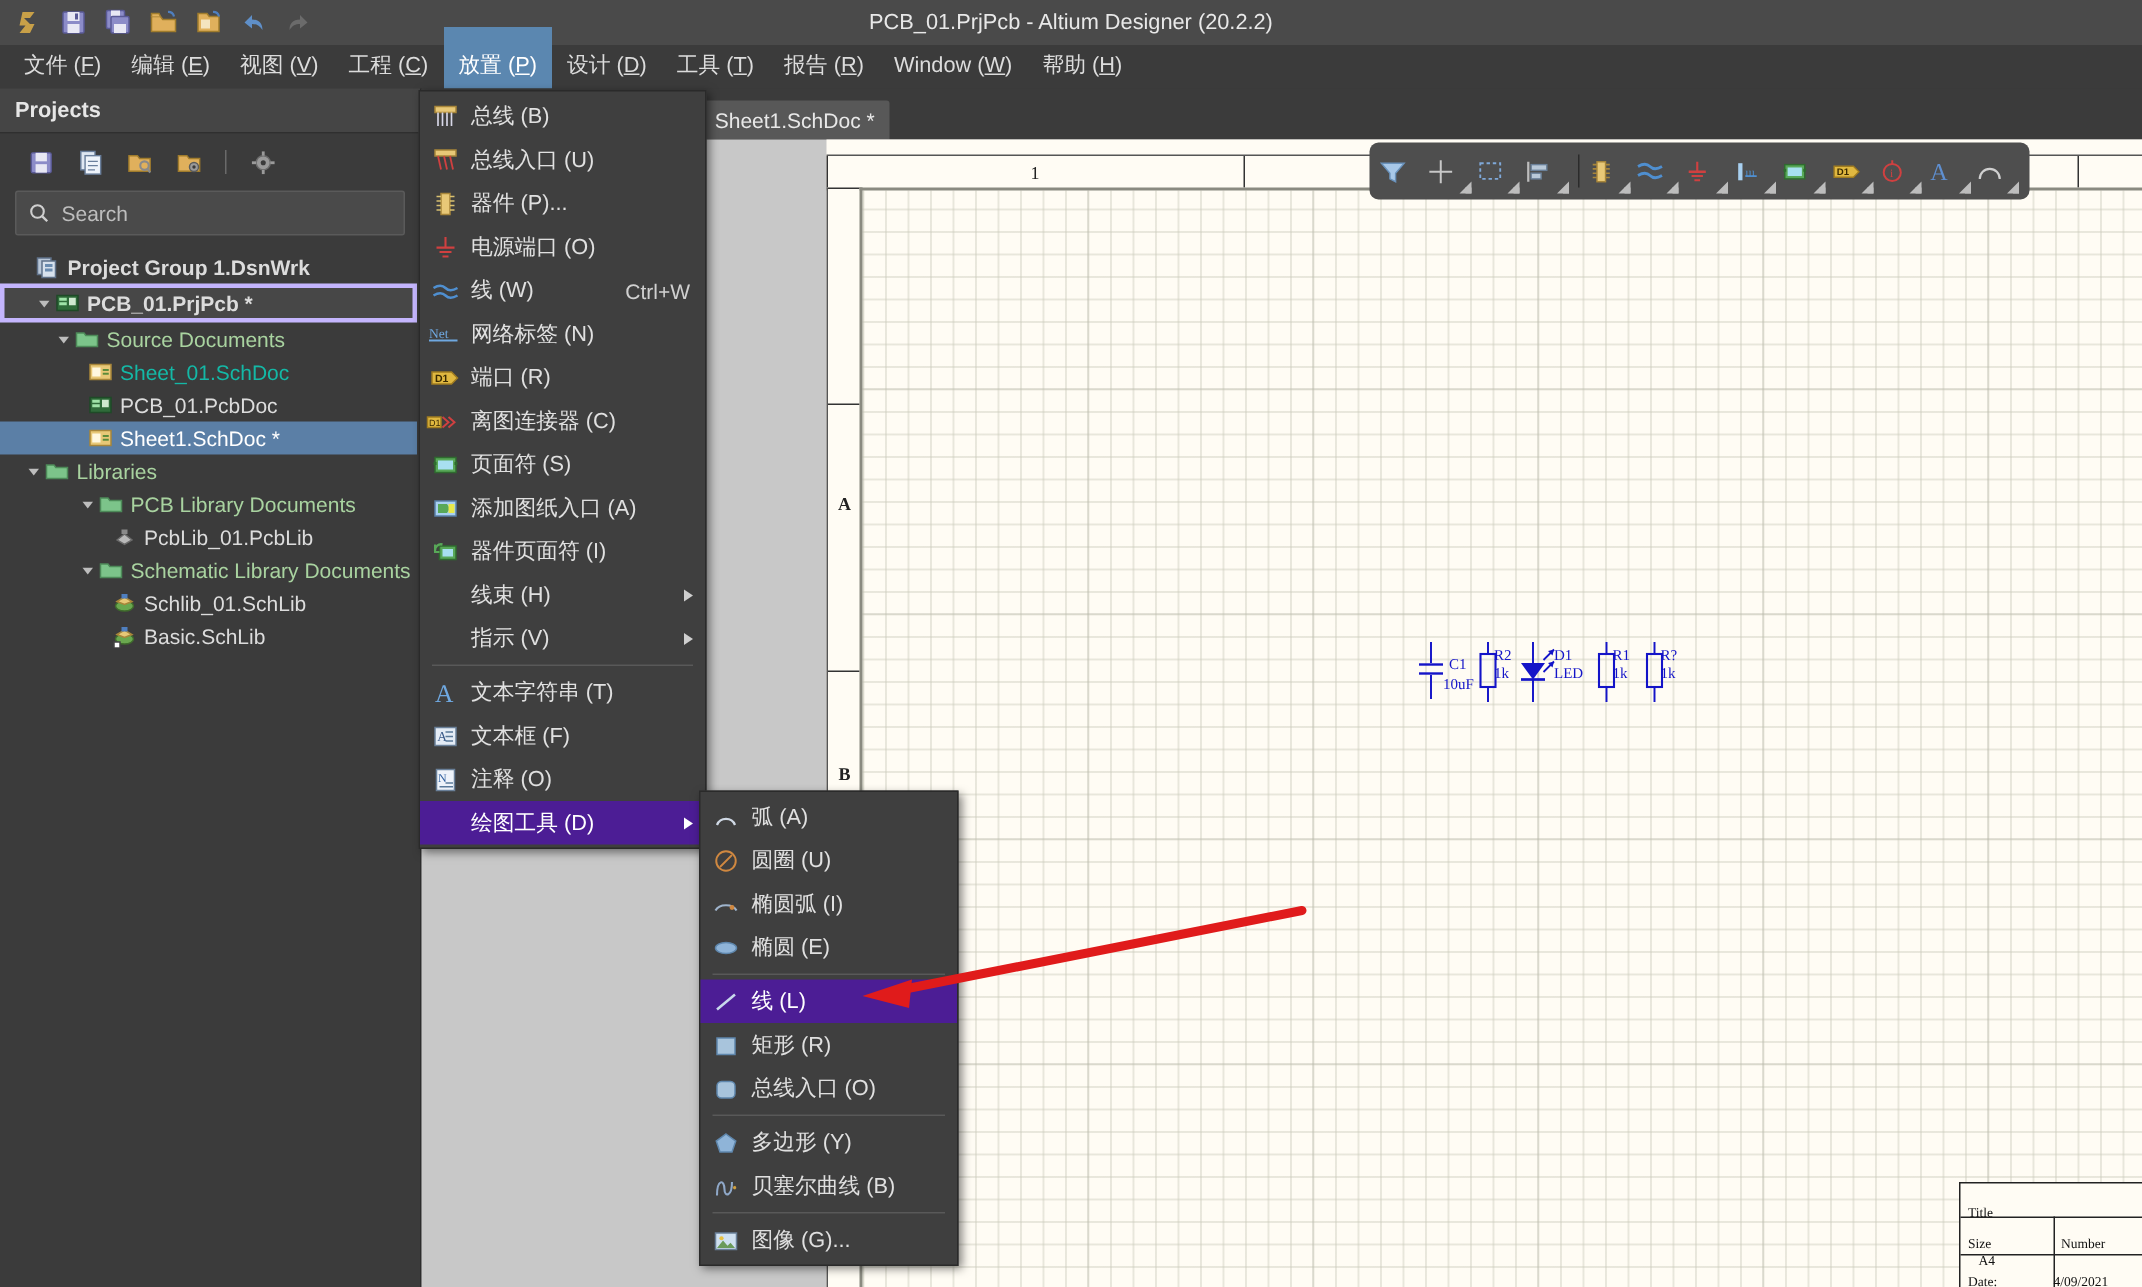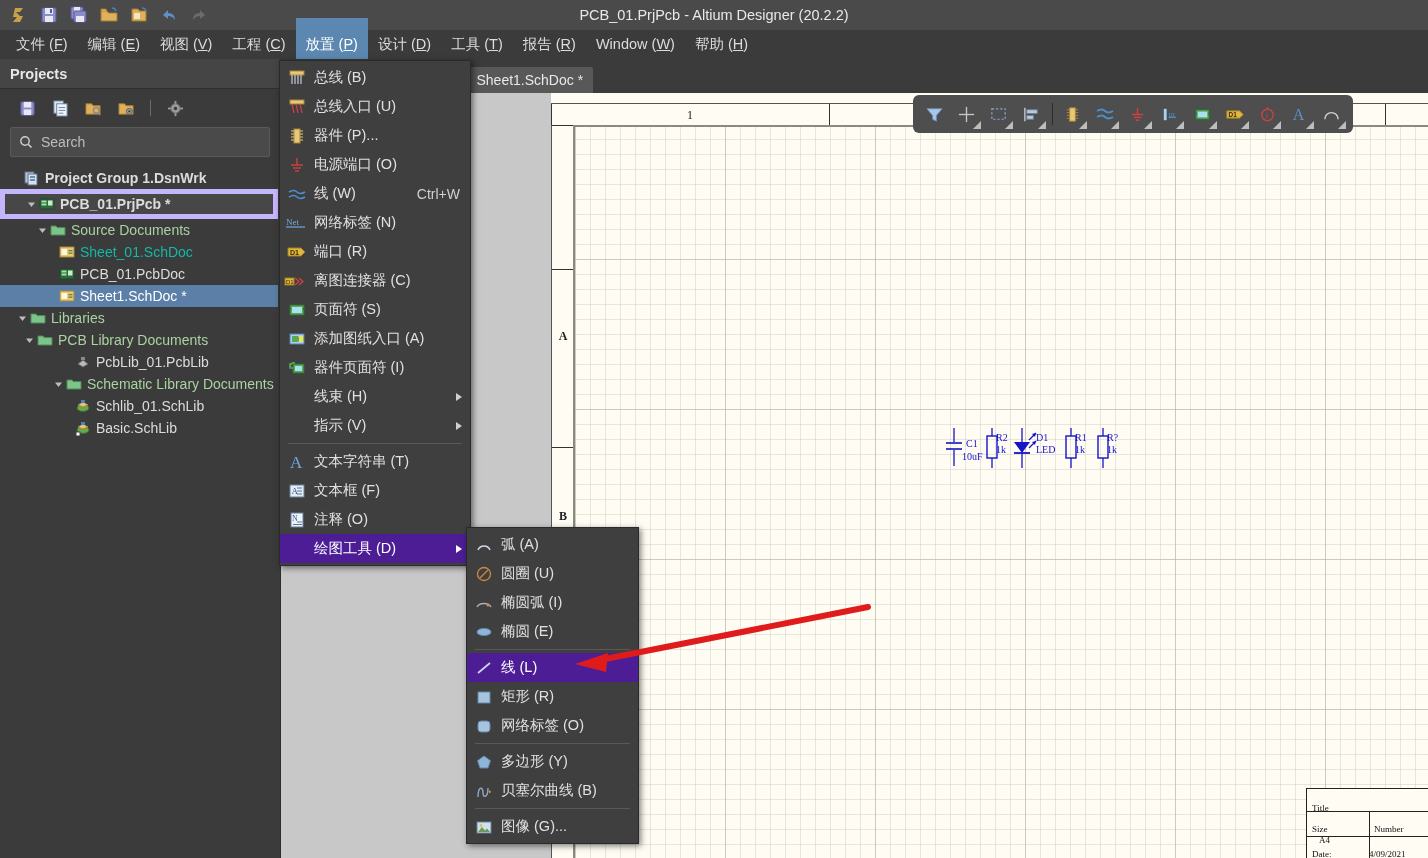--- a/index.html
+++ b/index.html
@@ -54,21 +54,21 @@
   }
   #search-wrap .sicon{margin-right:6px;display:flex;}
   #search-input{
     background:transparent;border:0;outline:0;color:#cfcfcf;font-size:14px;
     font-family:"Liberation Sans",sans-serif;width:210px;height:24px;
   }
   #search-input::placeholder{color:#bdbdbd;}
   #tree{margin-top:10px;}
   .trow{height:22px;display:flex;align-items:center;font-size:14px;color:#dcdcdc;white-space:nowrap;}
   .trow.sel{background:#5b7fa6;color:#ffffff;}
-  .trow.selbox{border:5px solid #c4b5fd;background:#474747;}
+  .trow.selbox{border:3px solid #c4b5fd;background:#474747;}
   .arrow{width:12px;height:22px;display:flex;align-items:center;justify-content:center;}
   .arrow svg{display:block;}
   .ticon{width:20px;height:22px;display:flex;align-items:center;justify-content:center;margin-right:3px;}
   .tlabel{line-height:22px;}
   .tlabel.bold{font-weight:bold;}
   .green{color:#a9d3a0;}
   .yellowtxt{color:#14b8a6;}
   
   #editor{
     position:absolute;left:281px;top:59px;width:1147px;height:799px;background:#3b3b3b;
@@ -124,21 +124,21 @@
     font-family:"Liberation Serif",serif;font-size:9px;color:#111;
   }
   .tbrow{position:absolute;left:0;width:122px;border-bottom:1px solid #222;}
   .tbtxt{position:absolute;white-space:nowrap;margin-top:10px;}
   
   #sch-toolbar{
     position:absolute;left:913px;top:95px;width:428px;height:38px;
     background:#4e4e4e;border-radius:6px;display:flex;align-items:center;
     padding:0 6px;gap:2px;
   }
-  .stool{width:31px;height:30px;display:flex;align-items:center;justify-content:center;position:relative;}
+  .stool{width:31px;height:30px;display:flex;align-items:center;justify-content:flex-start;position:relative;}
   .stool .caret{position:absolute;right:1px;bottom:0px;width:0;height:0;
     border-left:4px solid transparent;border-top:4px solid transparent;border-bottom:4px solid #bdbdbd;border-right:4px solid #bdbdbd;}
   .stool-sep{width:1px;height:22px;background:#2b2b2b;margin:0 3px;}
   
   #place-menu{
     position:absolute;left:279px;top:60px;width:190px;
     background:#3f3f3f;border:1px solid #2a2a2a;box-shadow:2px 2px 6px rgba(0,0,0,.5);
     z-index:50;padding:2px 0;
   }
   #draw-menu{
@@ -375,21 +375,21 @@
           </svg>
         </span>
       <span class="ticon">
         <svg width="16" height="16" viewBox="0 0 16 16">
             <path d="M1 4 L6 4 L7.2 5.6 L15 5.6 L15 13 L1 13 Z" fill="#7cc48a" stroke="#4d8a59"></path>
           </svg>
       </span>
       <span class="tlabel green">Libraries</span>
     </div>
 
-    <div class="trow" style="padding-left:23px;">
+    <div class="trow" style="padding-left:52px;">
       <span class="arrow">
           <svg width="9" height="9" viewBox="0 0 9 9">
             <path d="M1 2.5 L8 2.5 L4.5 7 Z" fill="#bdbdbd"></path>
           </svg>
         </span>
       <span class="ticon">
         <svg width="16" height="16" viewBox="0 0 16 16">
             <path d="M1 4 L6 4 L7.2 5.6 L15 5.6 L15 13 L1 13 Z" fill="#7cc48a" stroke="#4d8a59"></path>
           </svg>
       </span>
@@ -901,21 +901,21 @@
         </svg>
     </span>
     <span class="mlabel">矩形 (R)</span>
   </div>
   <div class="mrow">
     <span class="micon">
       <svg width="20" height="20" viewBox="0 0 20 20">
           <rect x="4" y="5" width="12" height="11" rx="3" fill="#a8c4dc" stroke="#5f87ad"></rect>
         </svg>
     </span>
-    <span class="mlabel">网络标签 (O)</span>
+    <span class="mlabel">总线入口 (O)</span>
   </div>
   <div class="mdiv"></div>
   <div class="mrow">
     <span class="micon">
       <svg width="20" height="20" viewBox="0 0 20 20">
           <path d="M10 4 L16.5 8.7 L14 16 L6 16 L3.5 8.7 Z" fill="#8fb4d8" stroke="#5f87ad"></path>
         </svg>
     </span>
     <span class="mlabel">多边形 (Y)</span>
   </div>

